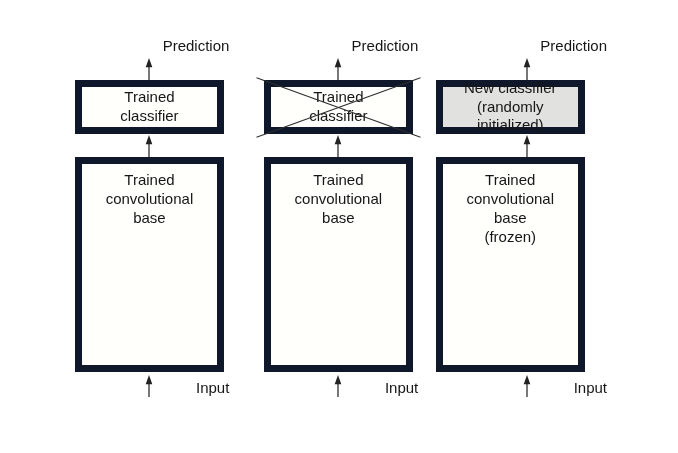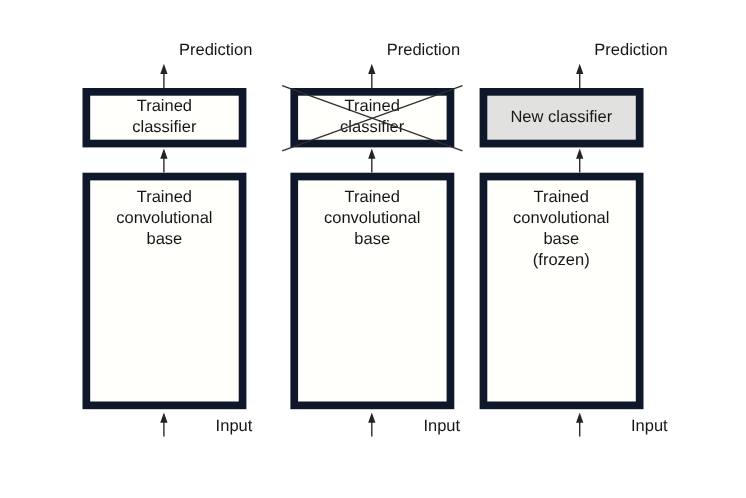--- a/index.html
+++ b/index.html
@@ -127,20 +127,21 @@
   </svg>
   <div class="label input-label col2">Input</div>
 
   <div class="label prediction-label col3">Prediction</div>
   <svg class="arrow to-prediction" viewBox="0 0 12 22" style="position:absolute;left:521px;top:58px;width:12px;height:22px">
     <line x1="6" y1="22" x2="6" y2="8" stroke="#2f2f2f" stroke-width="1.3"></line>
     <polygon points="6,0 2.7,9.3 9.3,9.3" fill="#232323"></polygon>
   </svg>
   <div class="box classifier-box gray col3">
     <span>New classifier</span>
+    <span>(randomly initialized)</span>
   </div>
   <svg class="arrow to-classifier" viewBox="0 0 12 22" style="position:absolute;left:521px;top:134.6px;width:12px;height:22px">
     <line x1="6" y1="22" x2="6" y2="8" stroke="#2f2f2f" stroke-width="1.3"></line>
     <polygon points="6,0 2.7,9.3 9.3,9.3" fill="#232323"></polygon>
   </svg>
   <div class="box base-box col3">
     <span>Trained</span>
     <span>convolutional</span>
     <span>base</span>
     <span>(frozen)</span>

